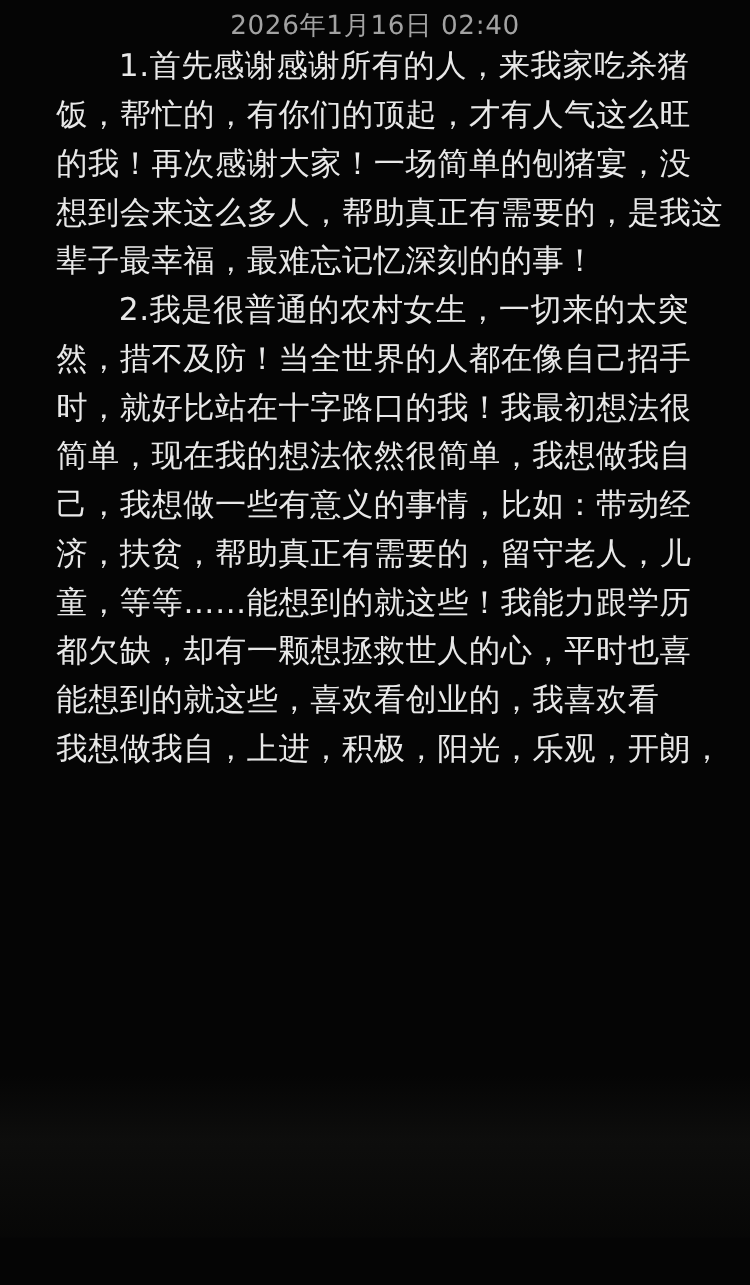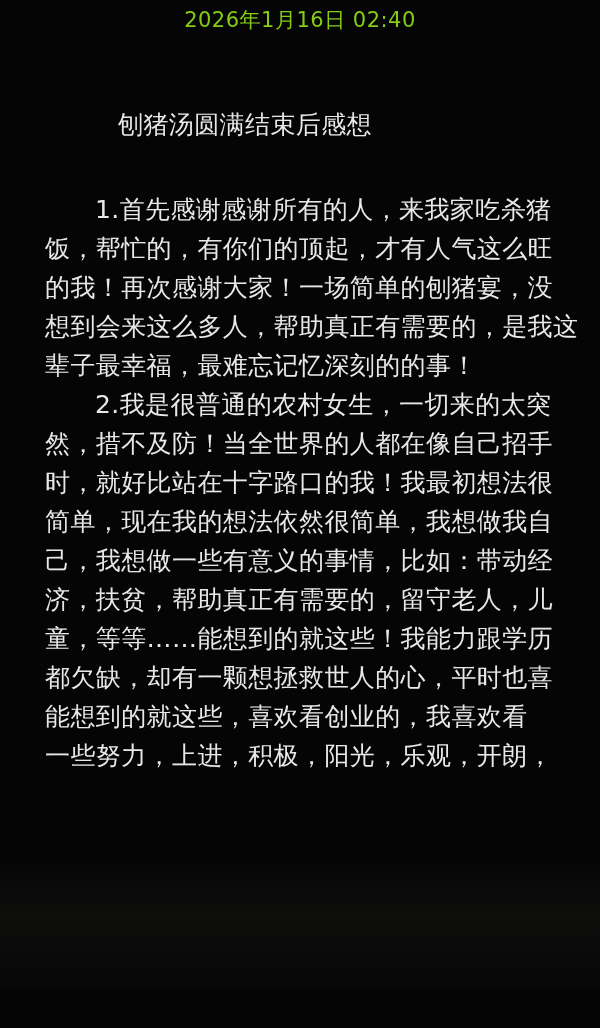--- a/index.html
+++ b/index.html
@@ -21,21 +21,21 @@
     left: 0;
     top: 860px;
     width: 600px;
     height: 130px;
     background: linear-gradient(180deg, rgba(20,20,18,0) 0%, rgba(22,22,20,0.5) 40%, rgba(12,12,10,0.25) 100%);
     pointer-events: none;
   }
   .timestamp {
     padding-top: 7px;
     text-align: center;
-    color: #84cc16;
+    color: #a3a3a3;
     font-size: 21px;
     line-height: 26px;
     letter-spacing: 0.5px;
   }
   .note {
     color: #e8e8e8;
     font-size: 25px;
     line-height: 39px;
     letter-spacing: 0.4px;
     padding: 0 30px 0 45px;
@@ -54,33 +54,32 @@
   }
 </style>
 </head>
 <body>
 
 <div class="screen">
 
   <div class="timestamp">2026年1月16日 02:40</div>
 
   <div class="note">
-    <div class="note-title">刨猪汤圆满结束后感想</div>
 
     <div class="note-line indent">1.首先感谢感谢所有的人，来我家吃杀猪</div>
     <div class="note-line">饭，帮忙的，有你们的顶起，才有人气这么旺</div>
     <div class="note-line">的我！再次感谢大家！一场简单的刨猪宴，没</div>
     <div class="note-line">想到会来这么多人，帮助真正有需要的，是我这</div>
     <div class="note-line">辈子最幸福，最难忘记忆深刻的的事！</div>
     <div class="note-line indent">2.我是很普通的农村女生，一切来的太突</div>
     <div class="note-line">然，措不及防！当全世界的人都在像自己招手</div>
     <div class="note-line">时，就好比站在十字路口的我！我最初想法很</div>
     <div class="note-line">简单，现在我的想法依然很简单，我想做我自</div>
     <div class="note-line">己，我想做一些有意义的事情，比如：带动经</div>
     <div class="note-line">济，扶贫，帮助真正有需要的，留守老人，儿</div>
     <div class="note-line">童，等等……能想到的就这些！我能力跟学历</div>
     <div class="note-line">都欠缺，却有一颗想拯救世人的心，平时也喜</div>
     <div class="note-line">能想到的就这些，喜欢看创业的，我喜欢看</div>
-    <div class="note-line">一些努力，上进，积极，阳光，乐观，开朗，</div>
+    <div class="note-line">我想做我自，上进，积极，阳光，乐观，开朗，</div>
   </div>
 
   <div class="noise-band"></div>
 </div>
 
 </body></html>

